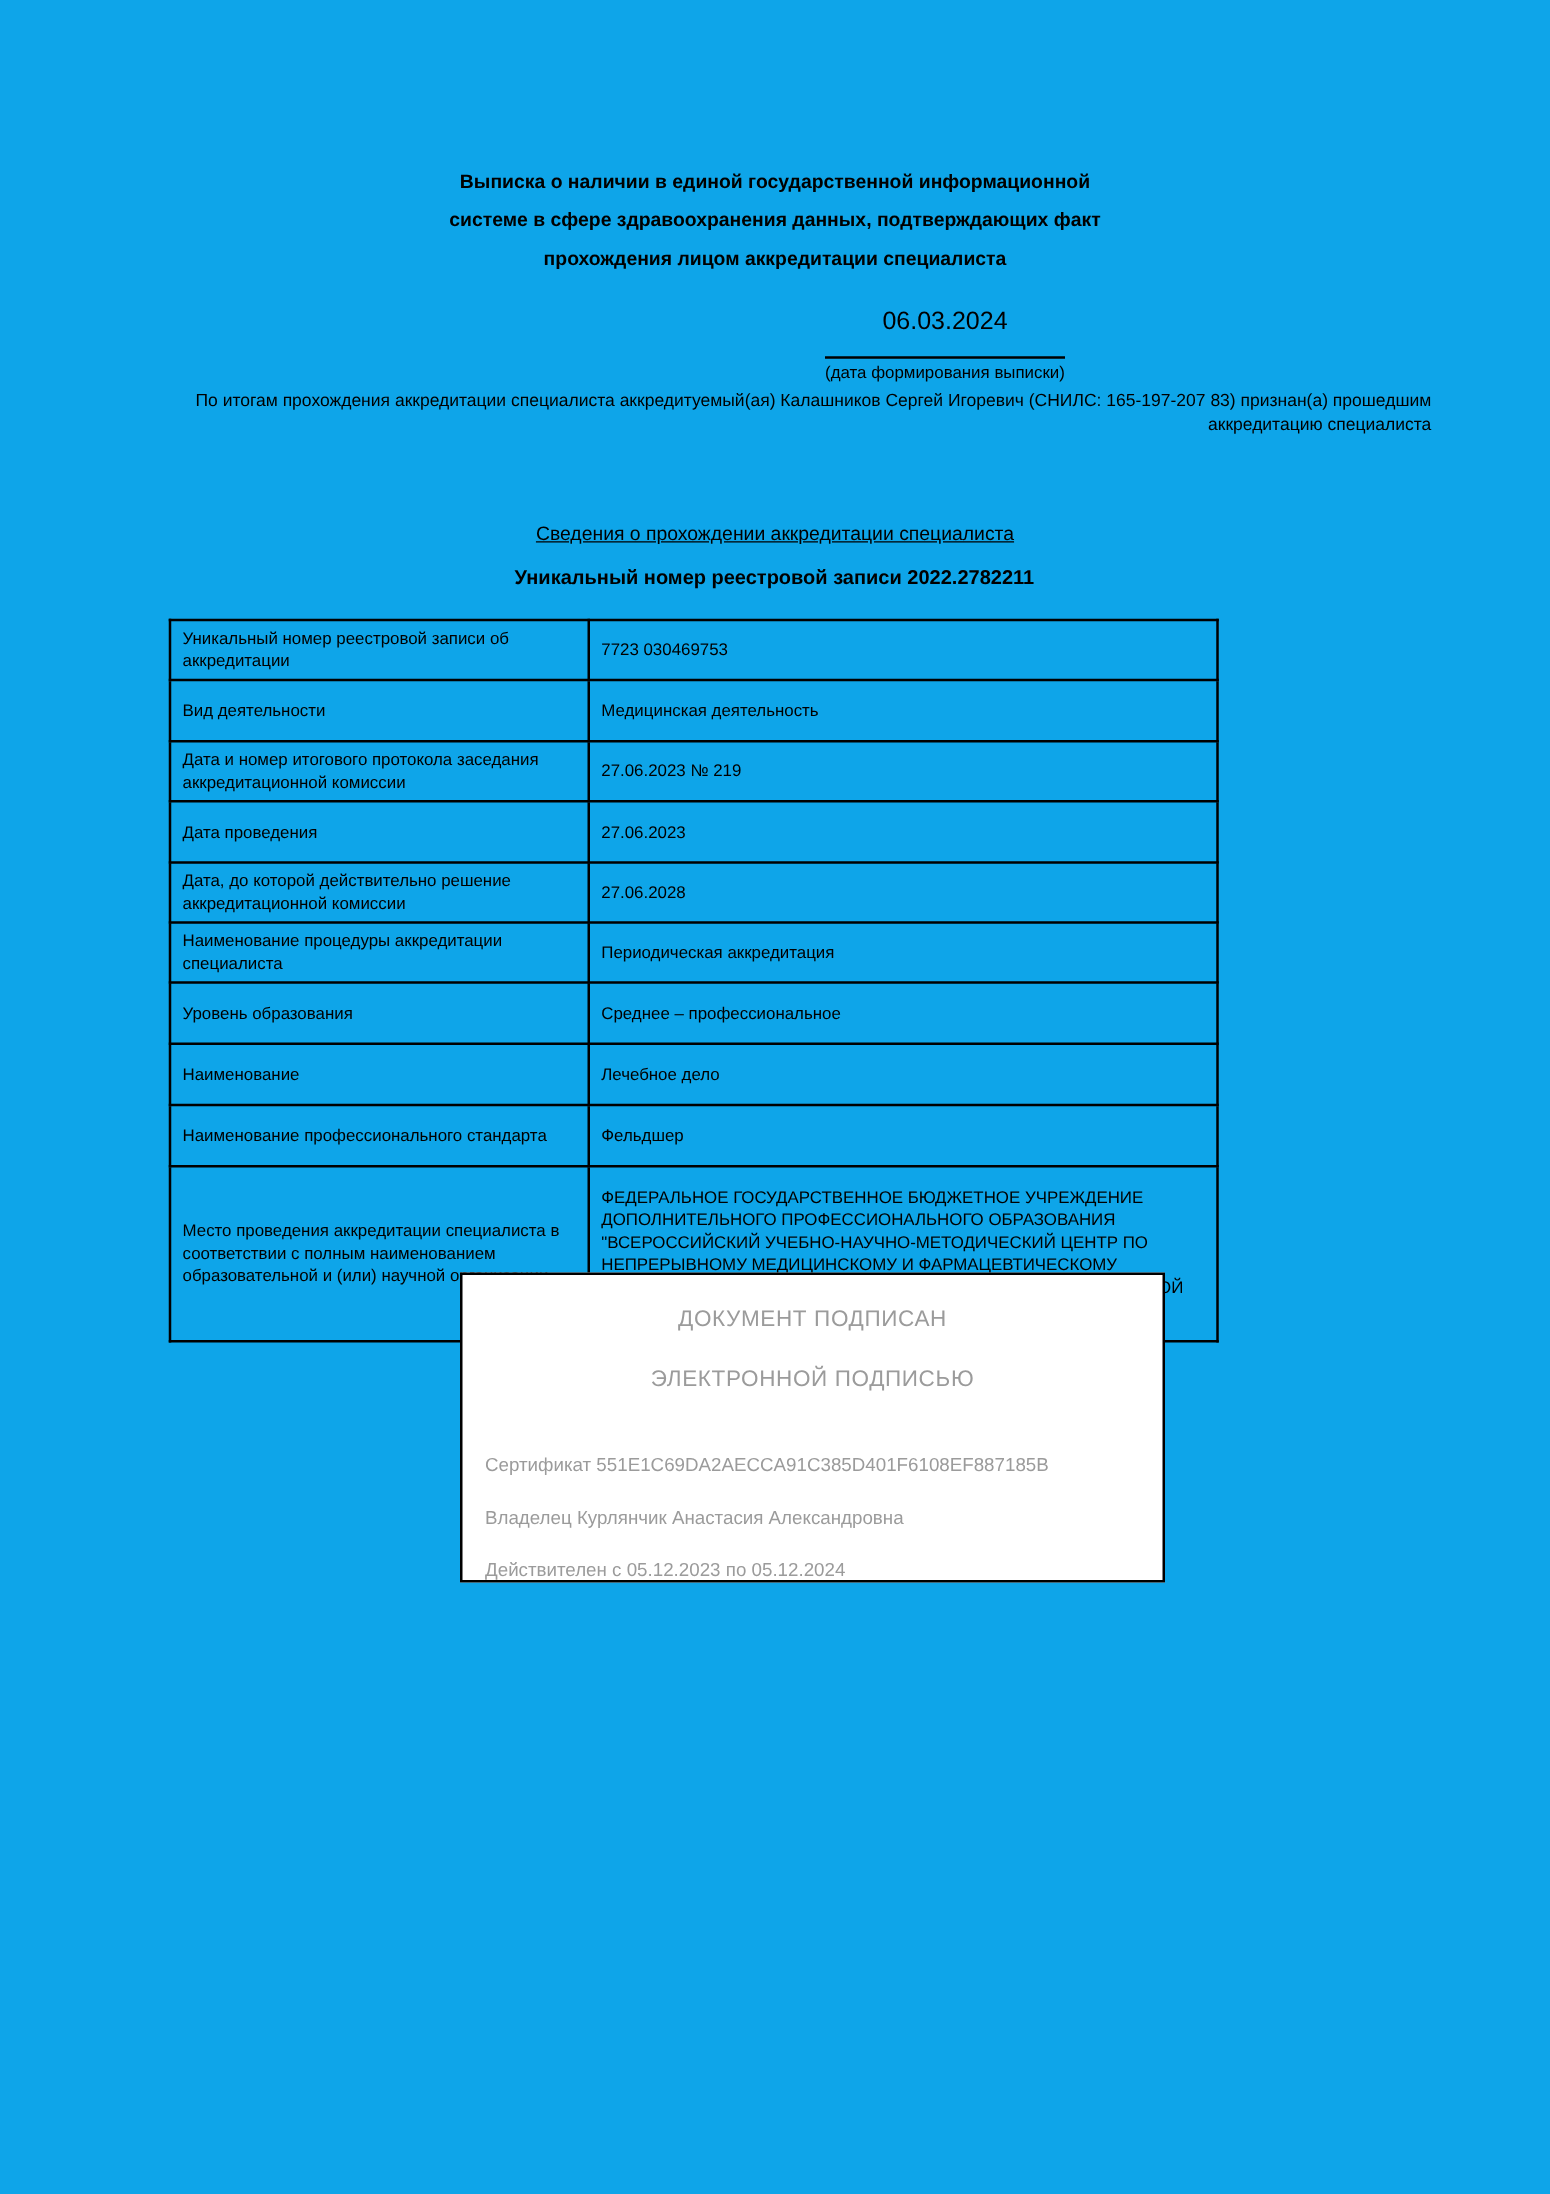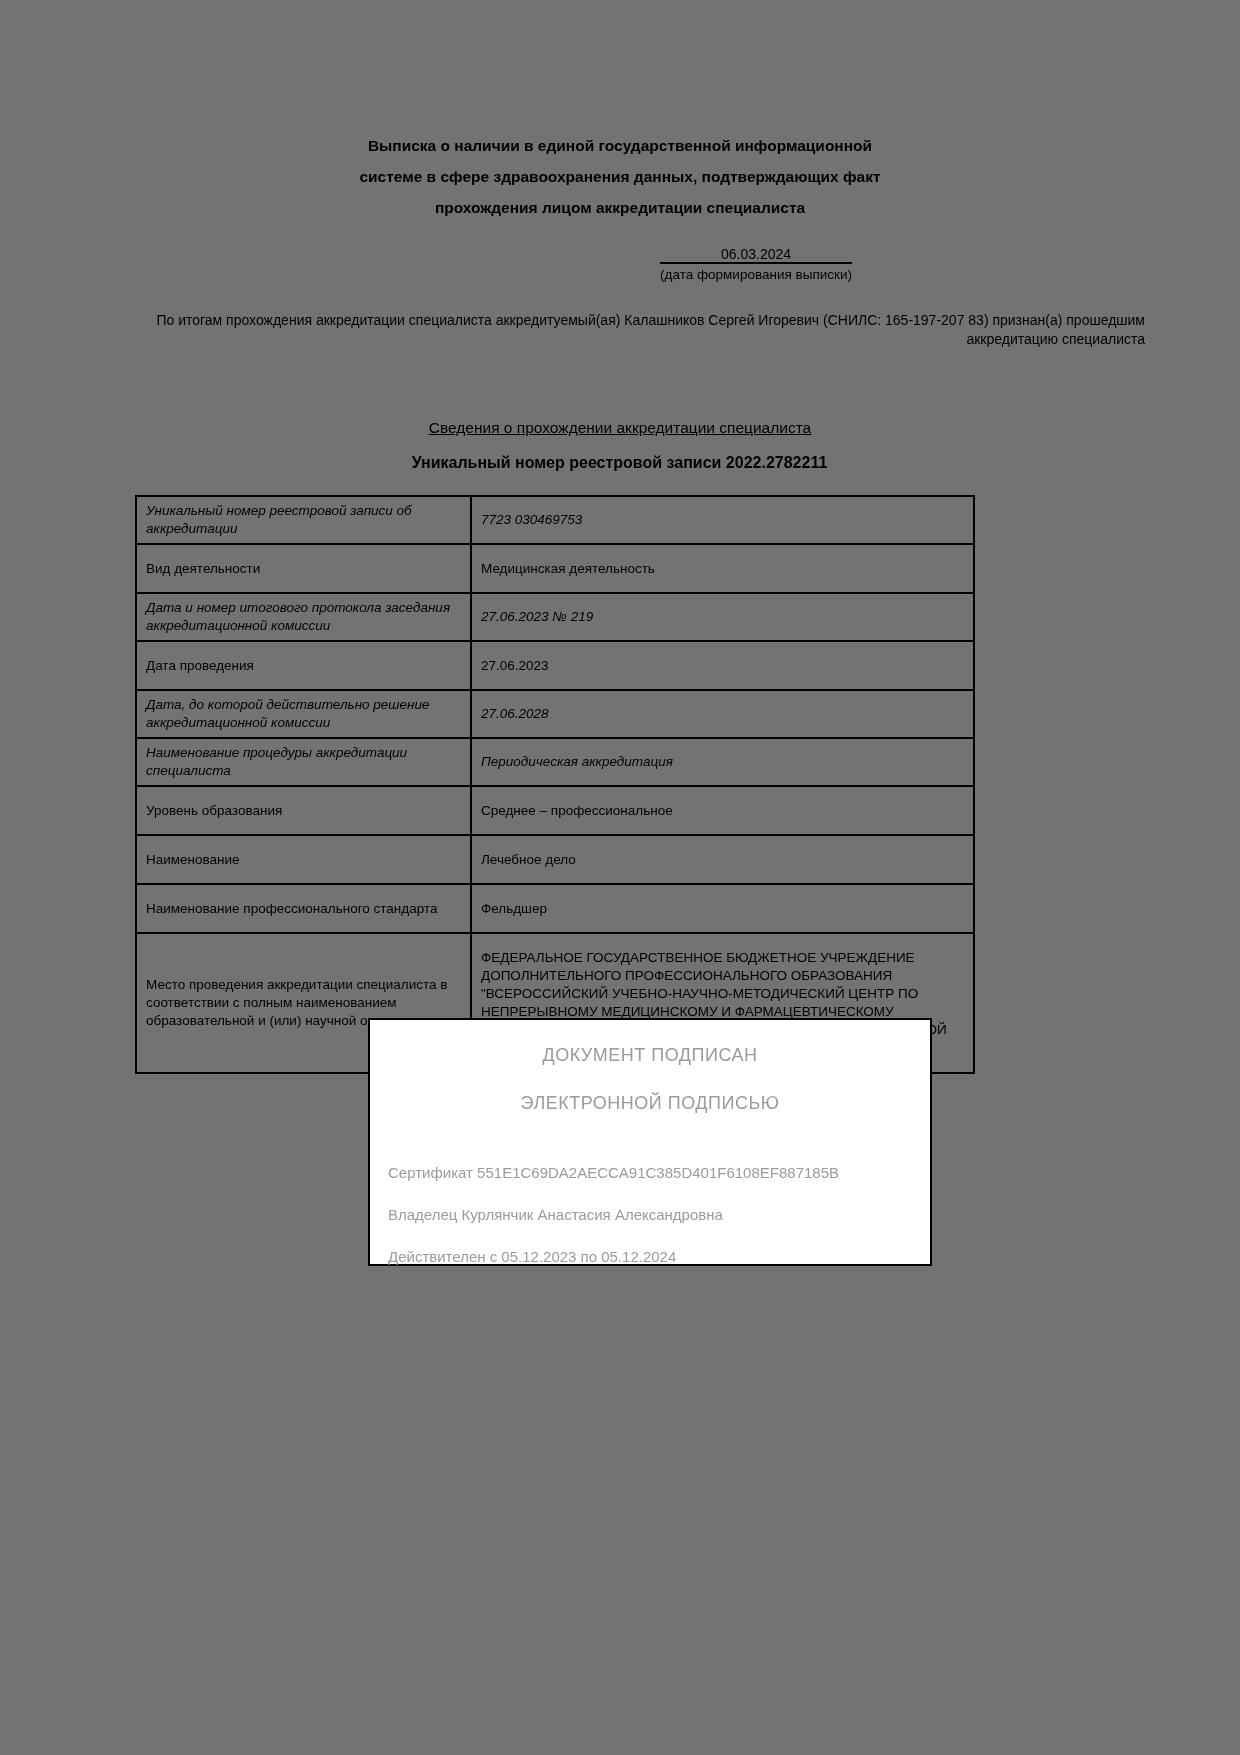--- a/index.html
+++ b/index.html
@@ -1,21 +1,21 @@
 <!DOCTYPE html>
 <html lang="ru"><head>
 <meta charset="utf-8">
 <style>
   html, body { margin: 0; padding: 0; background: #ffffff; }
   body { font-family: "Liberation Sans", sans-serif; color: #000000; }
   .page {
     position: relative;
     width: 1240px;
     height: 1755px;
-    background: #737373;
+    background: #0ea5e9;
     overflow: hidden;
   }
 
   
   .doc-title {
     position: absolute;
     top: 130px; left: 0; right: 0;
     text-align: center;
     font-size: 15.5px;
     font-weight: bold;
@@ -24,22 +24,22 @@
 
   
   .date-block {
     position: absolute;
     top: 246px;
     left: 660px;
     width: 192px;
     text-align: center;
   }
   .date-value {
-    font-size: 14px;
-    padding-bottom: 0;
+    font-size: 20px;
+    padding-bottom: 16px;
     border-bottom: 2px solid #000000;
   }
   .date-label {
     font-size: 13.5px;
     padding-top: 3px;
     white-space: nowrap;
   }
 
   
   .intro {
@@ -81,21 +81,21 @@
     border: 2px solid #000000;
     font-size: 13.5px;
     line-height: 18px;
     vertical-align: middle;
     padding: 5px 9px;
     word-wrap: break-word;
   }
   .acc-table .col-label { width: 335px; }
   .acc-table .col-value { width: 503px; }
   tr.r-s  { height: 49px; }
-  tr.r-d  { height: 48px; font-style: italic; }
+  tr.r-d  { height: 48px; }
   tr.r-xl { height: 140px; }
 
   
   .signature-box {
     position: absolute;
     top: 1018px;
     left: 368px;
     width: 564px;
     height: 248px;
     box-sizing: border-box;

